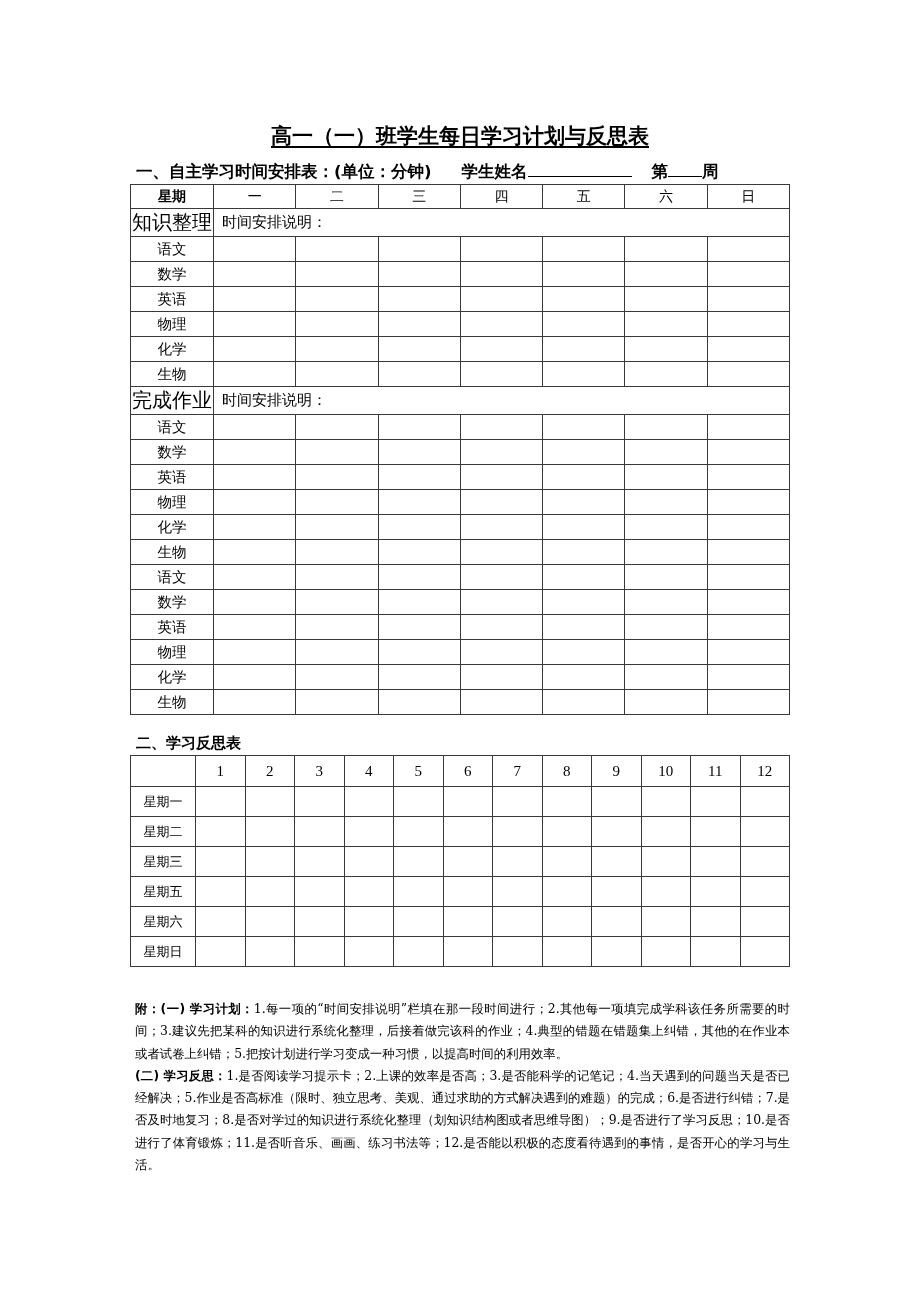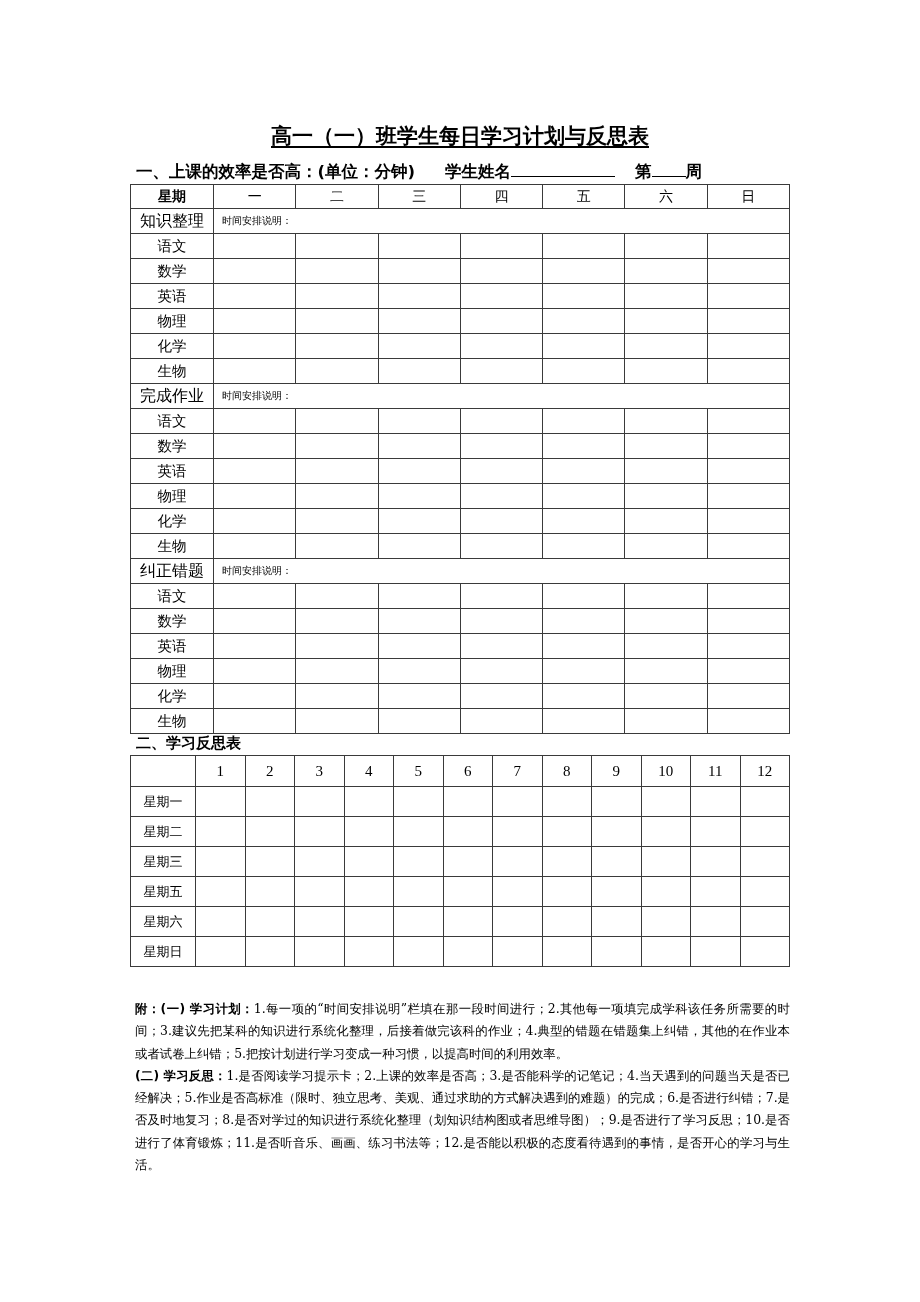--- a/index.html
+++ b/index.html
@@ -22,22 +22,22 @@
   .sec1 .b-name { width: 104px; }
   .sec1 .b-week { width: 34px; }
   .gap1 { display: inline-block; width: 30px; }
   .gap2 { display: inline-block; width: 20px; }
   table { border-collapse: collapse; position: absolute; table-layout: fixed; }
   td, th { border: 1px solid #3a3a3a; padding: 0; text-align: center; vertical-align: middle; }
   #plan { left: 130px; top: 184px; width: 660px; }
   #plan th { height: 23px; font-weight: bold; font-size: 14px; font-family: "DejaVu Sans", "Liberation Sans", sans-serif; margin-left: 41px; }
   #plan th.day { font-weight: normal; font-family: "DejaVu Serif", "Liberation Serif", serif; }
   #plan td { height: 24px; font-size: 14.5px; }
-  #plan td.cat { font-size: 16px; letter-spacing: 0; }
-  #plan td.note { text-align: left; padding-left: 8px; font-size: 10px; }
+  #plan td.cat { font-size: 20px; letter-spacing: 0; }
+  #plan td.note { text-align: left; padding-left: 8px; font-size: 15px; }
   .sec2 {
     position: absolute; left: 136px; top: 733px;
     font-family: "DejaVu Sans", "Liberation Sans", sans-serif;
     font-weight: bold; font-size: 15px; line-height: 20px;
   }
   #reflect { left: 130px; top: 755px; width: 660px; }
   #reflect th { height: 30px; font-weight: normal; font-size: 15px; font-family: "Liberation Serif", "DejaVu Serif", serif; }
   #reflect td { height: 29px; font-size: 13px; }
   .notes {
     position: absolute; left: 135px; top: 998px; width: 655px;
@@ -46,21 +46,21 @@
   }
   .notes p { margin: 0; }
   .notes b { font-family: "DejaVu Sans", "Liberation Sans", sans-serif; }
 </style>
 </head>
 <body>
 
 <div class="title"><span>高一（一）班学生每日学习计划与反思表</span></div>
 
 <div class="sec1">
-  <span>一、上课的效率是否高：(单位：分钟)</span><span class="gap1"></span><span>学生姓名</span><span class="blank b-name"></span><span class="gap2"></span><span>第</span><span class="blank b-week"></span><span>周</span>
+  <span>一、自主学习时间安排表：(单位：分钟)</span><span class="gap1"></span><span>学生姓名</span><span class="blank b-name"></span><span class="gap2"></span><span>第</span><span class="blank b-week"></span><span>周</span>
 </div>
 
 <table id="plan">
   <colgroup>
       <col style="width:83px">
       <col>
       <col>
       <col>
       <col>
       <col>
@@ -200,24 +200,20 @@
       </tr>
       <tr>
         <td>生物</td>
         <td></td>
         <td></td>
         <td></td>
         <td></td>
         <td></td>
         <td></td>
         <td></td>
-      </tr>
-      <tr>
-        <td class="cat">纠正错题</td>
-        <td class="note" colspan="7">时间安排说明：</td>
       </tr>
       <tr>
         <td>语文</td>
         <td></td>
         <td></td>
         <td></td>
         <td></td>
         <td></td>
         <td></td>
         <td></td>

